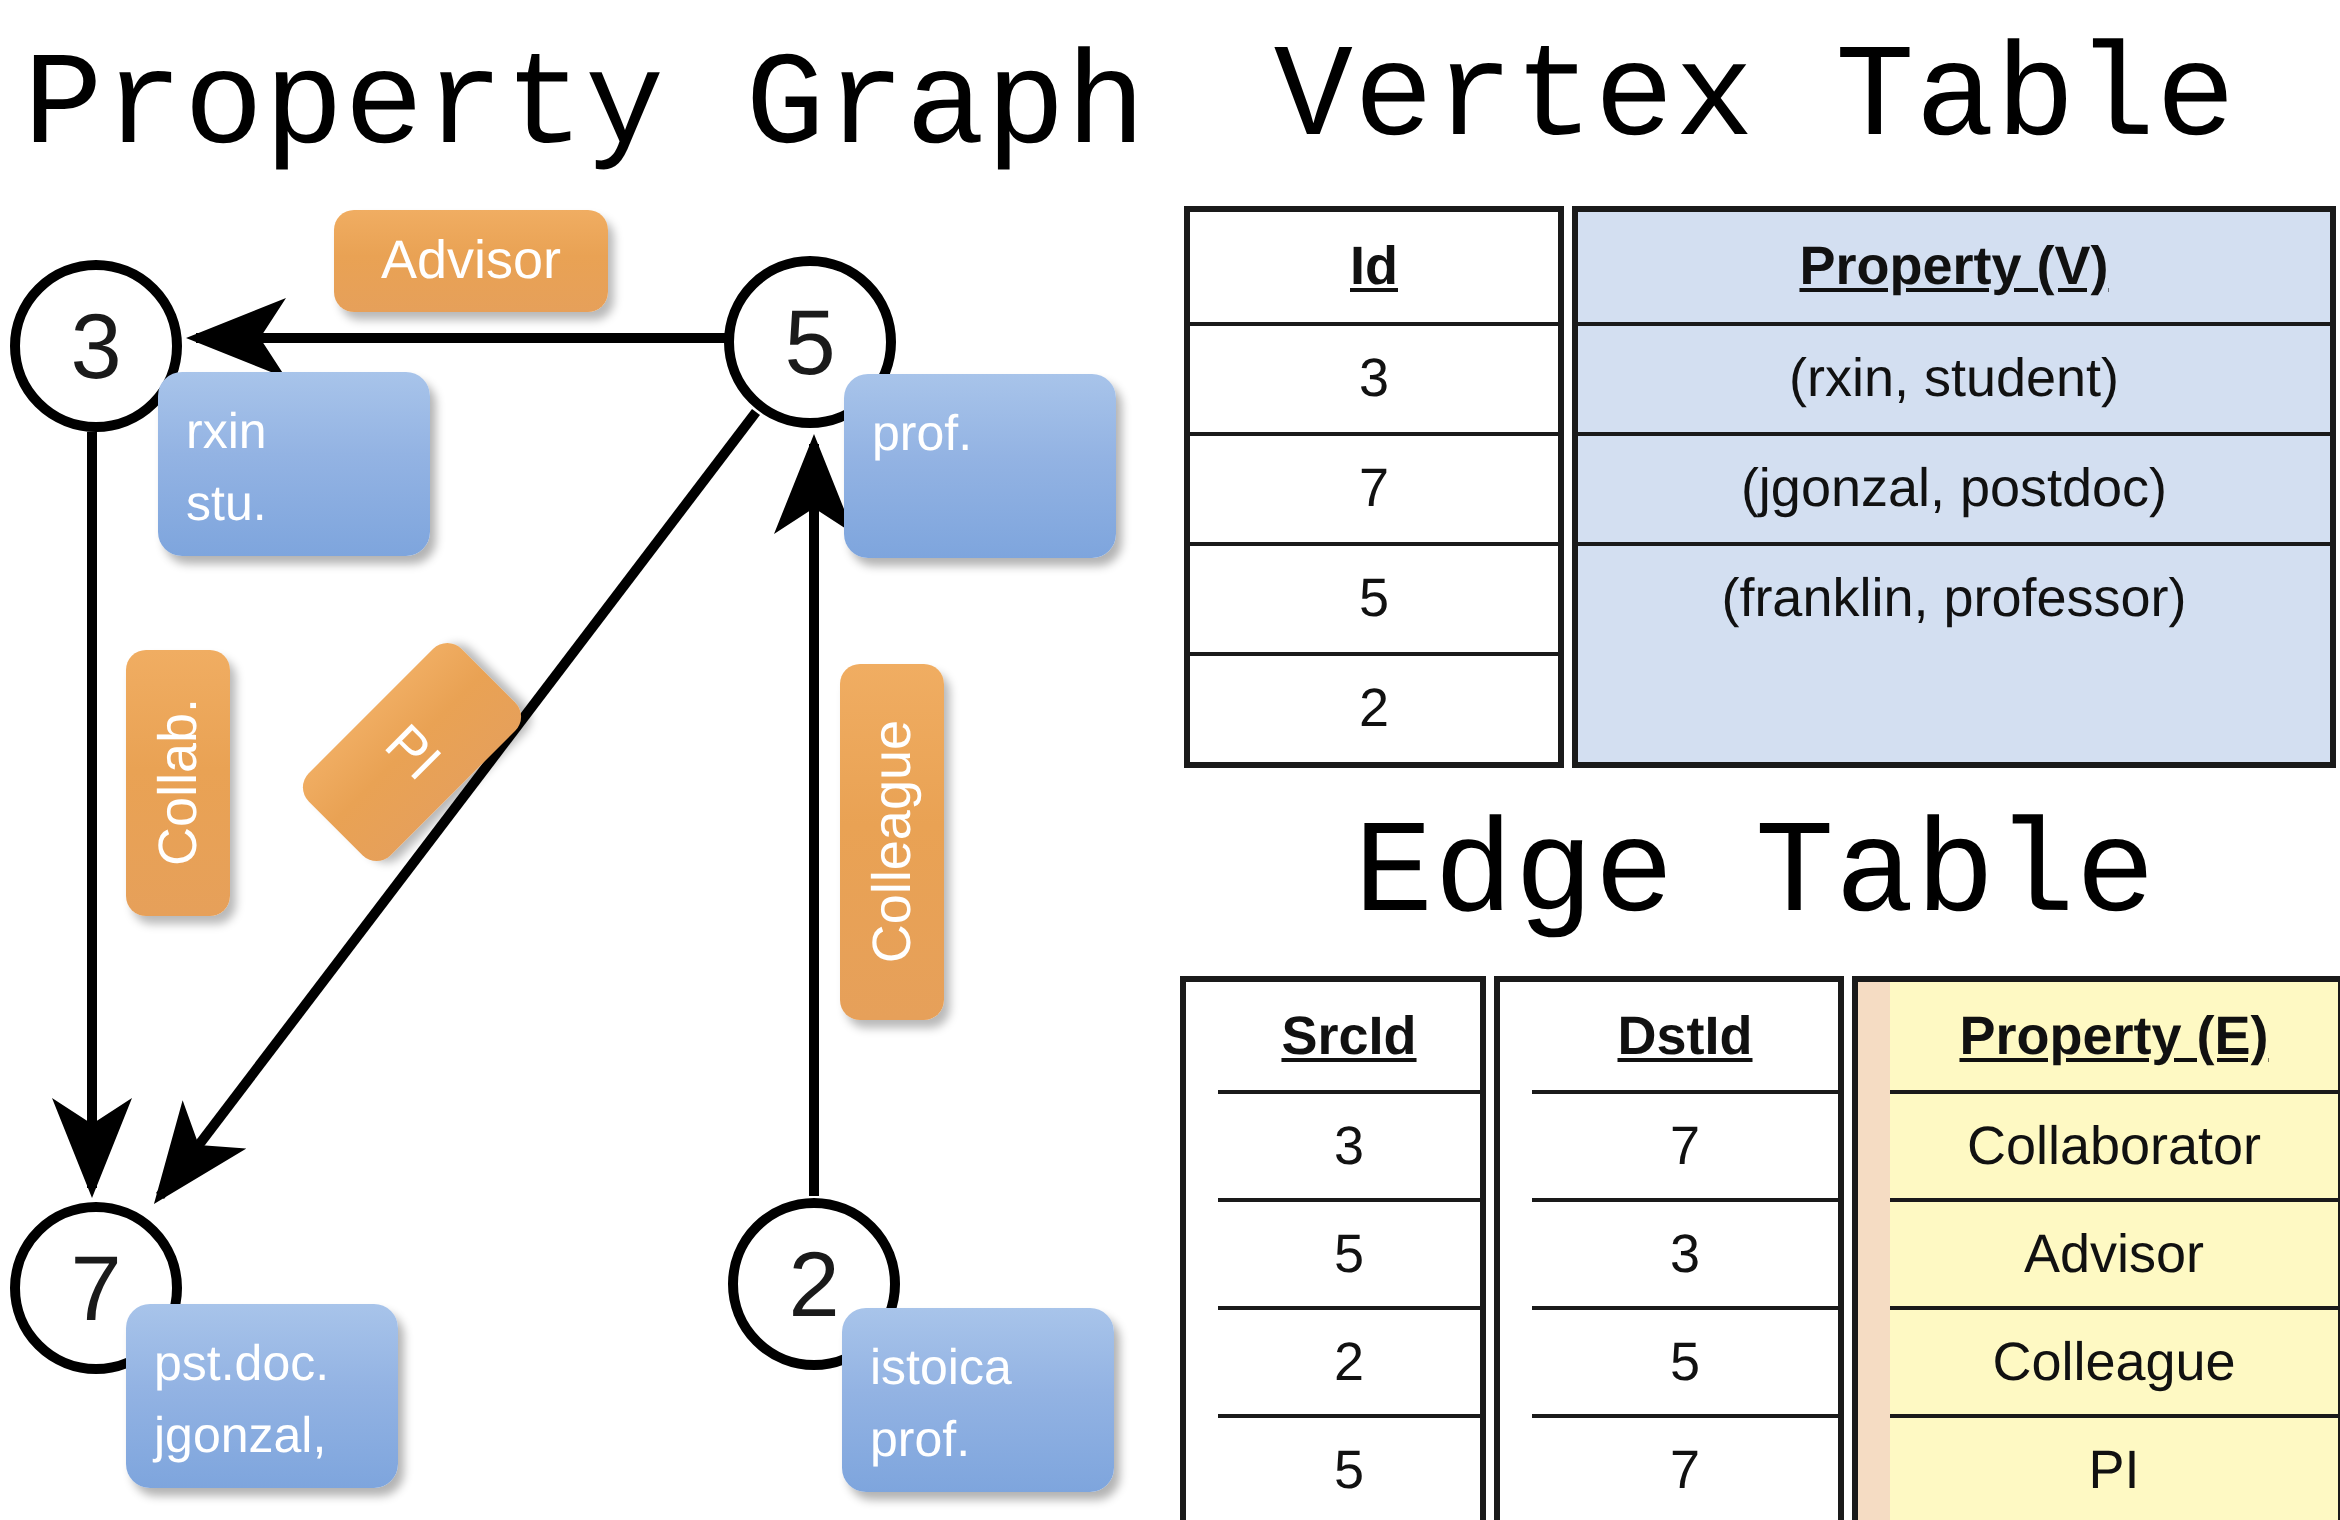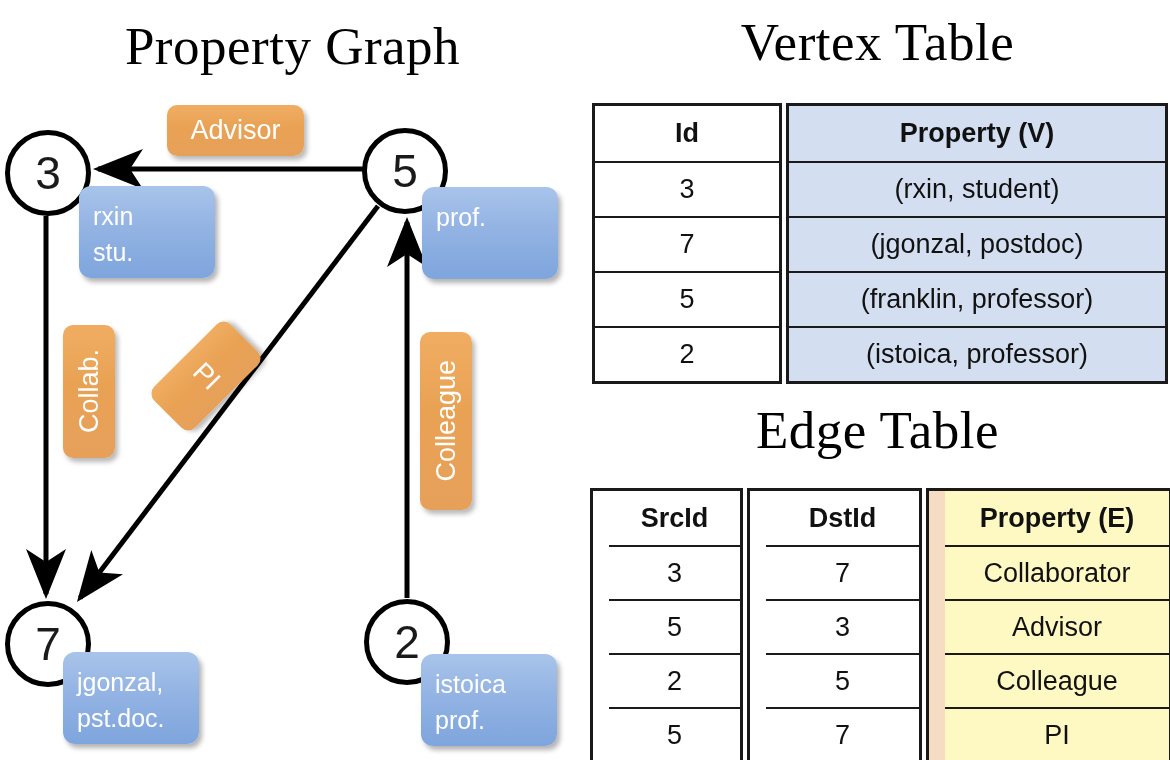--- a/index.html
+++ b/index.html
@@ -13,26 +13,26 @@
     position: relative;
     overflow: hidden;
     font-family: "Liberation Sans", sans-serif;
     color: #000000;
   }
 
   
   .title {
     position: absolute;
     font-weight: 400;
-    font-size: 53px;
+    font-size: 66px;
     letter-spacing: 0.5px;
     color: #000;
     white-space: nowrap;
     text-align: center;
-    font-family: Liberation Serif, serif;
+    font-family: Liberation Mono, monospace;
   }
   #title-property-graph { left: 0px;   top: 16px;  width: 585px; }
   #title-vertex-table   { left: 585px; top: 12px;  width: 585px; }
   #title-edge-table     { left: 585px; top: 400px; width: 585px; }
 
   
   #graph-panel {
     position: absolute;
     left: 0; top: 0;
     width: 585px; height: 760px;
@@ -144,21 +144,21 @@
     align-items: center;
     justify-content: center;
     font-size: 27px;
     line-height: 1;
     white-space: nowrap;
     border-top: 2px solid #1a1a1a;
     color: #111;
     font-family: "Liberation Sans", sans-serif;
   }
   .cell:first-child { border-top: none; }
-  .cell.head { font-weight: bold; }
+  .cell.head { font-weight: bold; text-decoration: underline; }
 
   
   #vertex-table { left: 592px; top: 103px; }
   #vertex-table .col-id    { width: 190px; }
   #vertex-table .col-prop  { width: 382px; background: #d3dff1; }
   #vertex-table .cell { height: 55px; }
   #vertex-table .col-prop .cell { background: #d3dff1; }
 
   
   #edge-table { left: 590px; top: 488px; }
@@ -209,22 +209,22 @@
   </div>
 
   <div class="prop-box" id="prop-rxin">
     <span class="line">rxin</span>
     <span class="line">stu.</span>
   </div>
   <div class="prop-box" id="prop-franklin">
     <span class="line">prof.</span>
   </div>
   <div class="prop-box" id="prop-jgonzal">
+    <span class="line">pst.doc.</span>
     <span class="line">jgonzal,</span>
-    <span class="line">pst.doc.</span>
   </div>
   <div class="prop-box" id="prop-istoica">
     <span class="line">istoica</span>
     <span class="line">prof.</span>
   </div>
 
   <div class="edge-label" id="label-advisor">
     <span>Advisor</span>
   </div>
   <div class="edge-label" id="label-collab">
@@ -244,21 +244,20 @@
     <div class="cell">3</div>
     <div class="cell">7</div>
     <div class="cell">5</div>
     <div class="cell">2</div>
   </div>
   <div class="tcol col-prop">
     <div class="cell head">Property (V)</div>
     <div class="cell">(rxin, student)</div>
     <div class="cell">(jgonzal, postdoc)</div>
     <div class="cell">(franklin, professor)</div>
-    <div class="cell">(istoica, professor)</div>
   </div>
 </div>
 
 <div class="tbl" id="edge-table">
   <div class="tcol col-src">
     <div class="cell head">SrcId</div>
     <div class="cell">3</div>
     <div class="cell">5</div>
     <div class="cell">2</div>
     <div class="cell">5</div>

